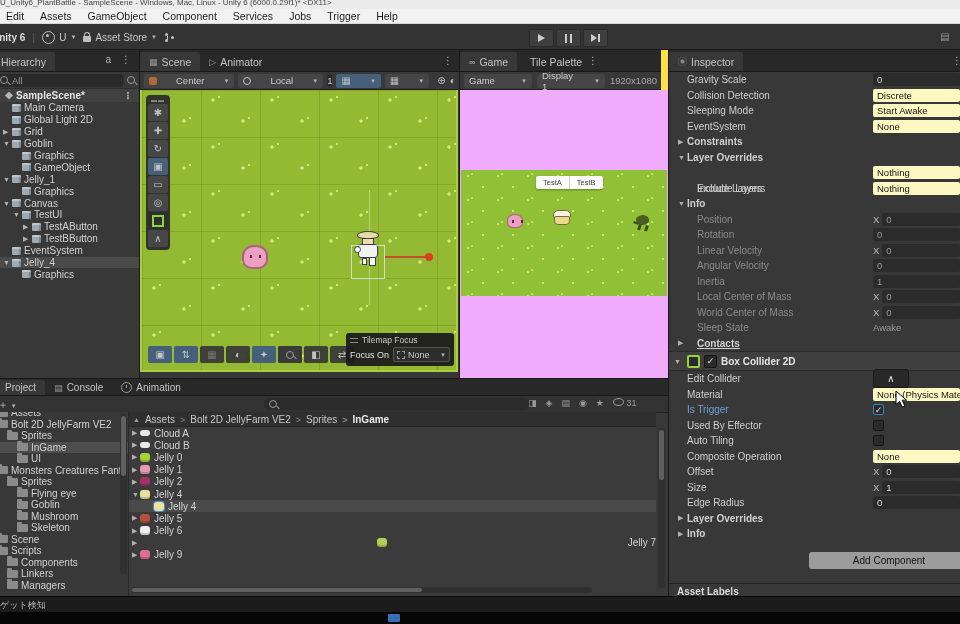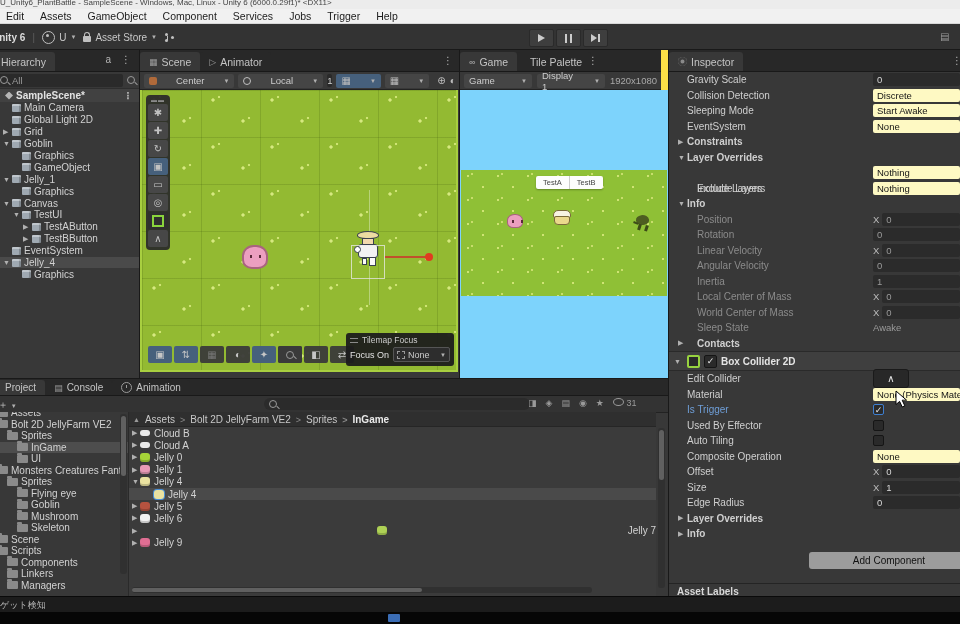--- a/index.html
+++ b/index.html
@@ -114,21 +114,21 @@
   .p-hat{position:absolute;left:3px;top:0;width:22px;height:8px;background:#ecdca2;border:1.5px solid #39414f;border-radius:50% 50% 40% 40%;box-sizing:border-box;}
   .p-face{position:absolute;left:8px;top:7px;width:12px;height:7px;background:#f2d9ae;border:1px solid #39414f;box-sizing:border-box;}
   .p-body{position:absolute;left:4px;top:13px;width:20px;height:14px;background:#f2f2f2;border:1.5px solid #39414f;border-radius:3px;box-sizing:border-box;}
   .p-item{position:absolute;left:0px;top:15px;width:7px;height:7px;background:#ffffff;border:1px solid #39414f;border-radius:50%;box-sizing:border-box;}
   .p-legs{position:absolute;left:8px;top:27px;width:5px;height:7px;background:#fafafa;border:1px solid #39414f;box-sizing:border-box;box-shadow:8px 0 0 #fafafa,8px 0 0 1px #39414f;}
 
   
   #gamep{left:468px;top:50px;width:208px;height:328px;border-right:7px solid #fde047;}
   .game-toolbar{height:18px;background:#383838;border-bottom:1px solid #222;display:flex;align-items:center;gap:5px;padding:0 4px;box-sizing:border-box;}
   .gres{font-size:9.5px;color:#a8a8a8;}
-  .gviewport{position:absolute;left:0;top:40px;width:236px;height:288px;background:#7dd3fc;overflow:hidden;}
+  .gviewport{position:absolute;left:0;top:40px;width:236px;height:288px;background:#f0abfc;overflow:hidden;}
   .gfield{position:absolute;left:1px;top:80px;width:206px;height:126px;
      background-color:#8fc036;
      background-image:
        radial-gradient(circle at 7px 6px, #cfe474 1px, transparent 1.5px),
        radial-gradient(circle at 11px 4px, #c8de6c 0.8px, transparent 1.3px),
        radial-gradient(circle at 22px 17px, #cfe474 1px, transparent 1.5px);
      background-size:30px 24px;}
   .testbtns{position:absolute;left:75px;top:6px;display:flex;background:#fdfdfd;border-radius:2px;box-shadow:0 1px 2px rgba(0,0,0,.3);}
   .testbtn{padding:2px 7px;font-size:7.5px;color:#444;}
   .testbtn + .testbtn{border-left:1px solid #cccccc;}
@@ -688,21 +688,21 @@
         <div class="irow dim">
           <span class="arr"></span>
           <span class="lbl" style="padding-left: 10px;">Sleep State</span>
           <span class="val">
 
             <span class="vf plain">Awake</span>
           </span>
         </div>
         <div class="irow fold">
           <span class="arr">▶</span>
-          <span class="lbl" style="padding-left: 10px;">Contacts</span>
+          <span class="lbl" style="padding-left: 10px; text-decoration: underline;">Contacts</span>
           <span class="val">
             
             
           </span>
         </div>
       </div>
 
     <div class="comp-head">
       <span class="arr">▼</span>
       <span class="ic-bc"></span>
@@ -919,36 +919,41 @@
               <span class="crumb">Bolt 2D JellyFarm VE2</span>
               <span class="crumb">Sprites</span>
               <span class="crumb current">InGame</span>
             </span>
         </div>
         <div>
 
         <div class="prow" style="padding-left: 2px;">
               <span class="arr">▶</span>
               <span class="sprite-ico cloud"></span>
-              <span>Cloud B</span>
+              <span>Cloud A</span>
             </div>
             <div class="prow" style="padding-left: 2px;">
               <span class="arr">▶</span>
               <span class="sprite-ico cloud"></span>
-              <span>Cloud A</span>
+              <span>Cloud B</span>
             </div>
             <div class="prow" style="padding-left: 2px;">
               <span class="arr">▶</span>
               <span class="sprite-ico" style="background: rgb(166, 211, 56);"></span>
               <span>Jelly 0</span>
             </div>
             <div class="prow" style="padding-left: 2px;">
               <span class="arr">▶</span>
               <span class="sprite-ico" style="background: rgb(231, 154, 182);"></span>
               <span>Jelly 1</span>
+            </div>
+            <div class="prow" style="padding-left: 2px;">
+              <span class="arr">▶</span>
+              <span class="sprite-ico" style="background: rgb(163, 50, 104);"></span>
+              <span>Jelly 2</span>
             </div>
             <div class="prow" style="padding-left: 2px;">
               <span class="arr">▼</span>
               <span class="sprite-ico" style="background: rgb(234, 226, 160);"></span>
               <span>Jelly 4</span>
             </div>
             <div class="prow selected sub" style="padding-left: 16px;">
               <span class="arr"></span>
               <span class="sprite-ico" style="background: rgb(234, 226, 160);"></span>
               <span>Jelly 4</span>

